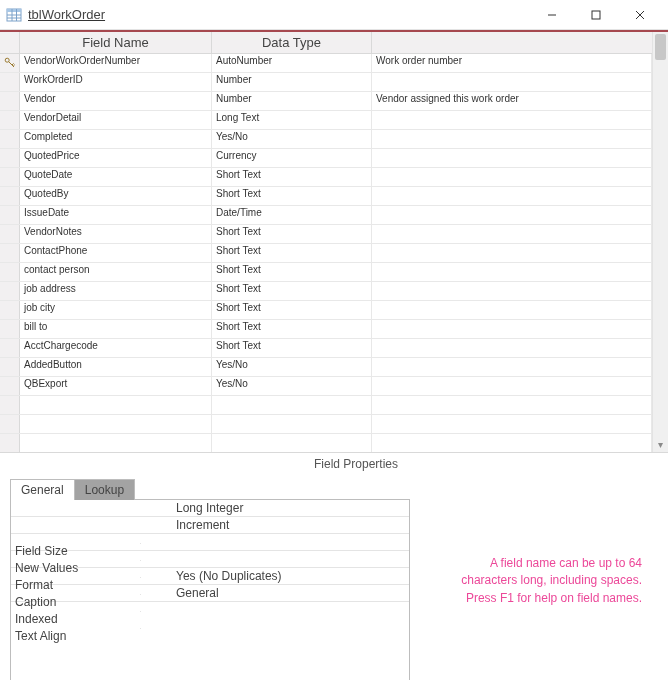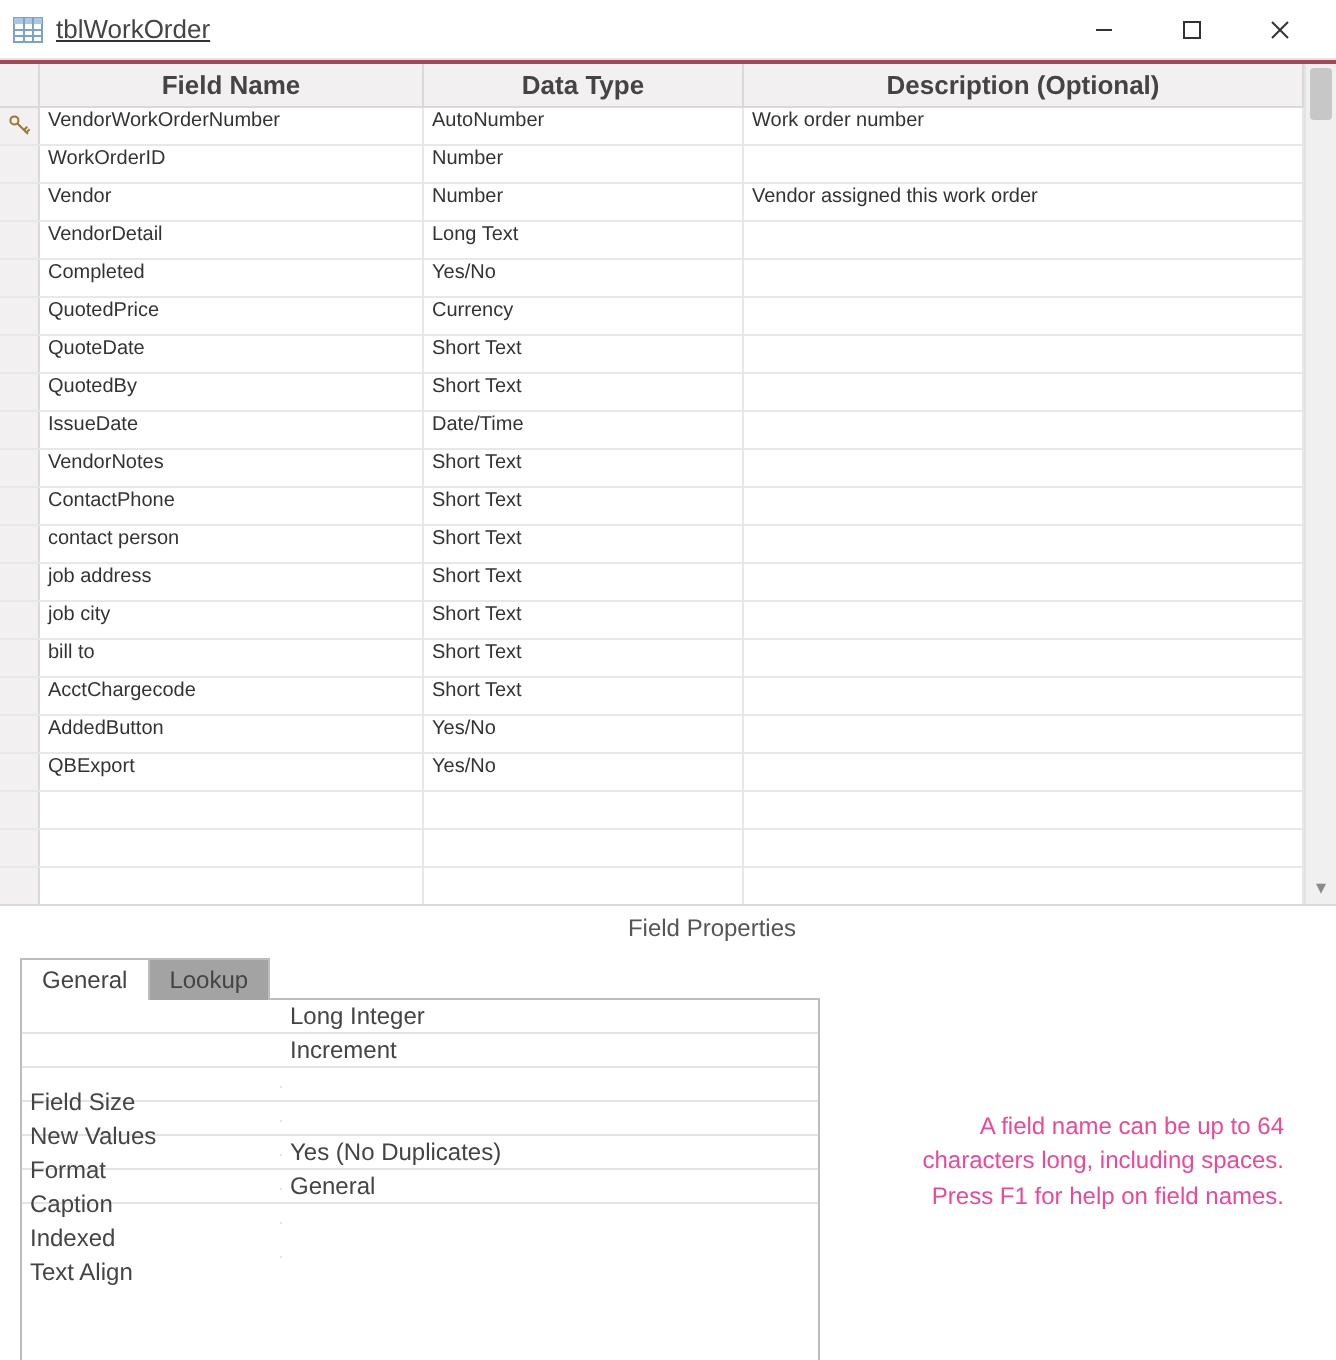--- a/index.html
+++ b/index.html
@@ -49,21 +49,20 @@
   }
   .grid {
     flex: 1;
   }
   .grid-header {
     display: flex;
     background: #f2f0f1;
     border-bottom: 1px solid #d9d9d9;
     height: 22px;
     font-size: 13px;
-    font-weight: bold;
   }
   .grid-header .selcol {
     width: 20px;
     border-right: 1px solid #d9d9d9;
   }
   .grid-header .col {
     display: flex;
     align-items: center;
     justify-content: center;
     border-right: 1px solid #d9d9d9;
@@ -166,20 +165,21 @@
     padding: 1px 4px 0 4px;
     border-right: 1px solid #e4e4e4;
     color: #444;
     white-space: nowrap;
     margin-top: 43px;
   }
   .proprow .pval {
     flex: 1;
     padding: 1px 4px 0 4px;
     color: #444;
+    margin-left: 31px;
   }
   .helpbox {
     flex: 1;
     display: flex;
     align-items: center;
     justify-content: center;
     padding: 0 16px;
   }
   .helpbox .help {
     text-align: right;
@@ -222,21 +222,20 @@
   </div>
 </div>
 <div class="topborder"></div>
 
 <div class="grid-wrap">
   <div class="grid">
     <div class="grid-header">
       <div class="selcol"></div>
       <div class="col col-field">Field Name</div>
       <div class="col col-type">Data Type</div>
-      <div class="col col-desc">Description (Optional)</div>
     </div>
     <div class="grid-body" id="grid-body">
         <div class="row">
           <div class="selcol">
             <svg width="12" height="12" viewBox="0 0 12 12">
               <circle cx="3.2" cy="3.2" r="2" fill="none" stroke="#9a7a30" stroke-width="1"></circle>
               <line x1="4.6" y1="4.6" x2="10" y2="10" stroke="#9a7a30" stroke-width="1"></line>
               <line x1="8" y1="8" x2="9.6" y2="6.4" stroke="#9a7a30" stroke-width="1"></line>
               <line x1="9.2" y1="9.2" x2="10.8" y2="7.6" stroke="#9a7a30" stroke-width="1"></line>
             </svg>

